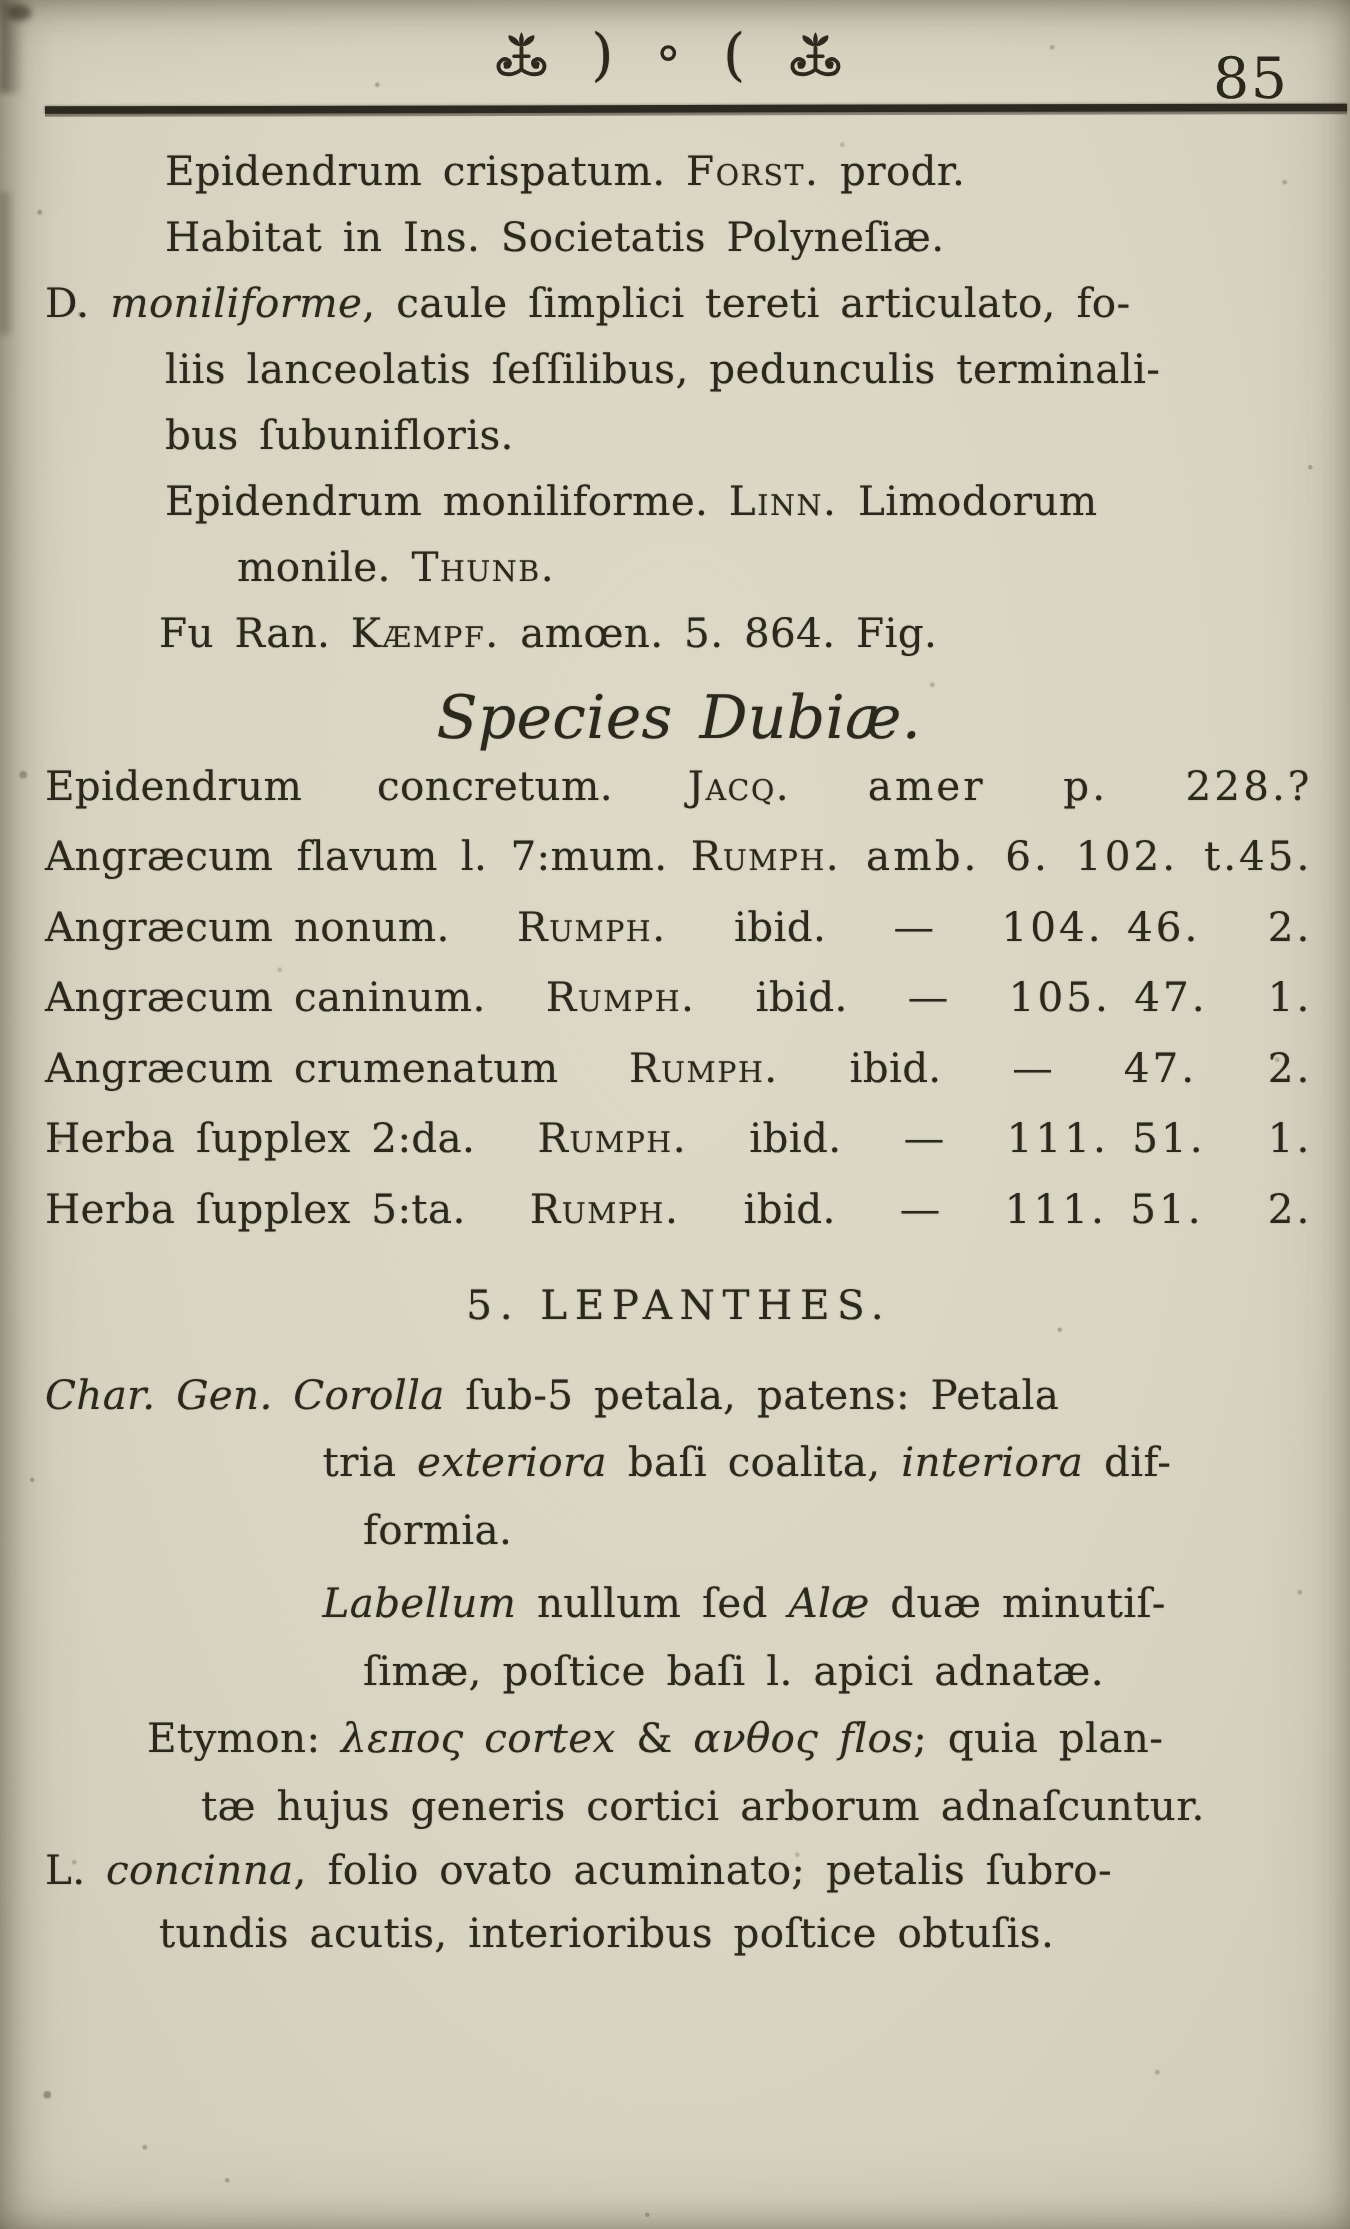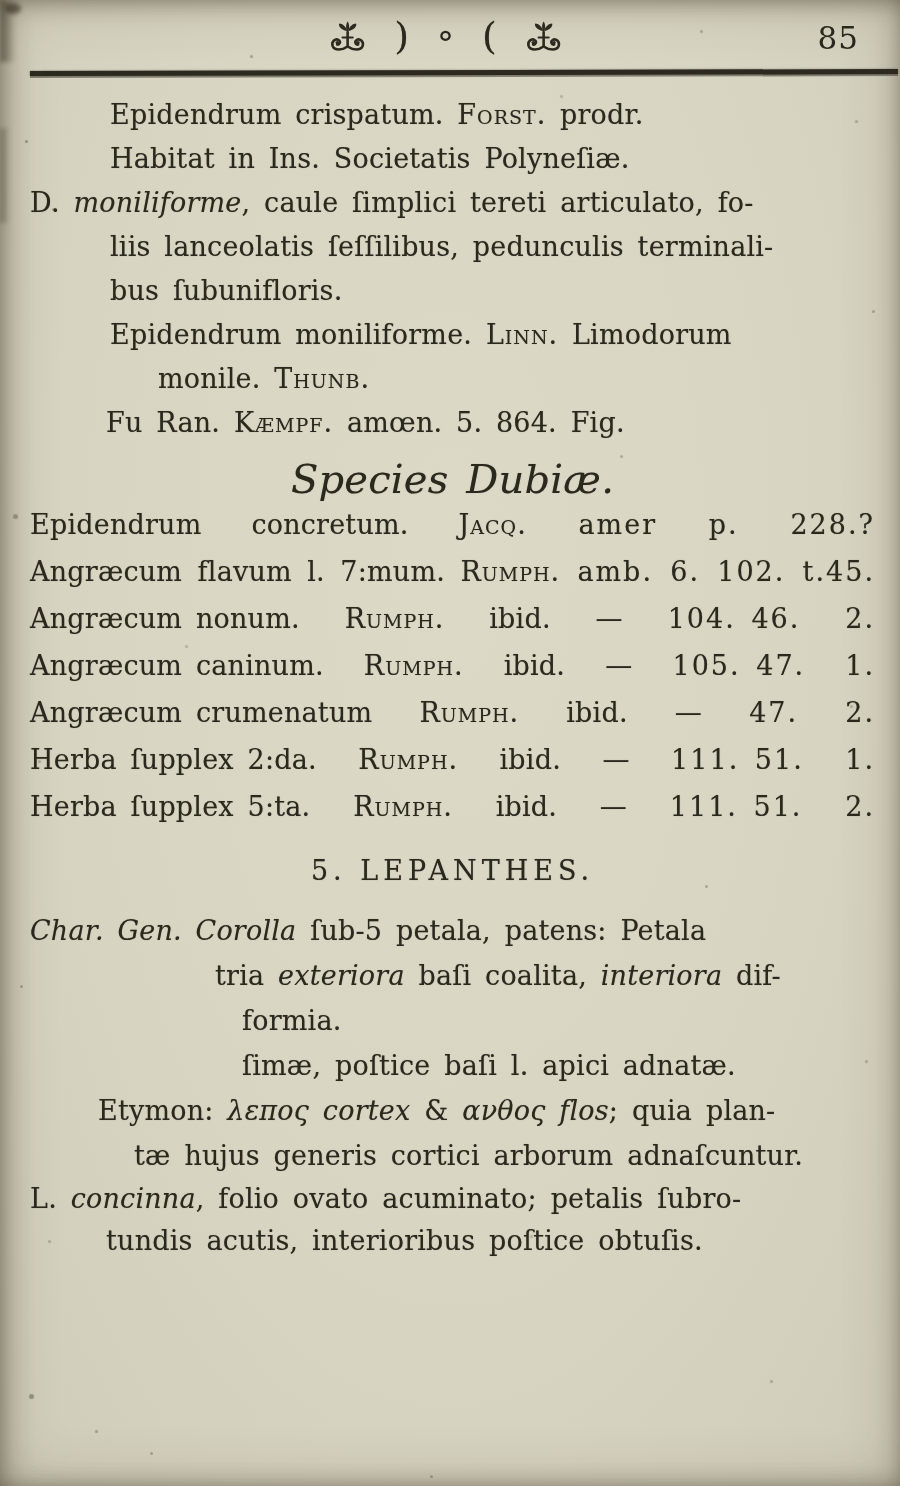--- a/index.html
+++ b/index.html
@@ -23,21 +23,21 @@
   }
 
   .content { position:absolute; inset:0; padding:14px 25px 0 30px; }
 
   
   .header { position:relative; height:46px; }
   .ornaments { position:absolute; left:50%; top:2px; transform:translateX(-53%);
     display:flex; align-items:center; gap:28px; }
   .paren { font-size:38px; line-height:40px; text-shadow:0 0 1px rgba(43,40,30,.4); }
   .circle-mark { font-size:34px; line-height:1; transform:translateY(8px); }
-  .pageno { position:absolute; right:16px; top:6px; font-size:31px; letter-spacing:1px; }
+  .pageno { position:absolute; right:16px; top:16px; font-size:38px; letter-spacing:1px; }
 
   .rule { margin:10px auto 0; width:868px; height:5px; background:#2c2920;
     box-shadow:0 2px 0 rgba(44,41,32,.45), 0 0 2px rgba(44,41,32,.6);
     transform:rotate(-0.12deg); }
 
   
   .ln { font-size:27px; line-height:44px; white-space:nowrap;
     letter-spacing:0.2px; word-spacing:5px;
     text-shadow:0 0 1px rgba(43,40,30,.35); }
   .i1  { padding-left:80px; }
@@ -201,20 +201,21 @@
           <span class="nm">2.</span>
         </div>
     </div>
 
     <div class="h-lep"><span>5. LEPANTHES.</span></div>
 
     <div class="char">
       <div class="ln char-start"><span class="it">Char. Gen. Corolla </span><span>ſub-5 petala, patens: Petala</span></div>
       <div class="ln i3"><span>tria </span><span class="it">exteriora</span><span> baſi coalita, </span><span class="it">interiora</span><span> dif-</span></div>
       <div class="ln i4"><span>formia.</span></div>
+      <div class="ln i3 lab-start"><span class="it">Labellum</span><span> nullum ſed </span><span class="it">Alæ</span><span> duæ minutiſ-</span></div>
       <div class="ln i4"><span>ſimæ, poſtice baſi l. apici adnatæ.</span></div>
       <div class="ln iE"><span>Etymon: </span><span class="gk">λεπος</span><span class="it"> cortex</span><span> &amp; </span><span class="gk">ανθος</span><span class="it"> flos</span><span>; quia plan-</span></div>
       <div class="ln iE2"><span>tæ hujus generis cortici arborum adnaſcuntur.</span></div>
     </div>
 
 
     <div class="conc">
       <div class="ln"><span>L. </span><span class="it">concinna</span><span>, folio ovato acuminato; petalis ſubro-</span></div>
       <div class="ln i1b"><span>tundis acutis, interioribus poſtice obtuſis.</span></div>
 

